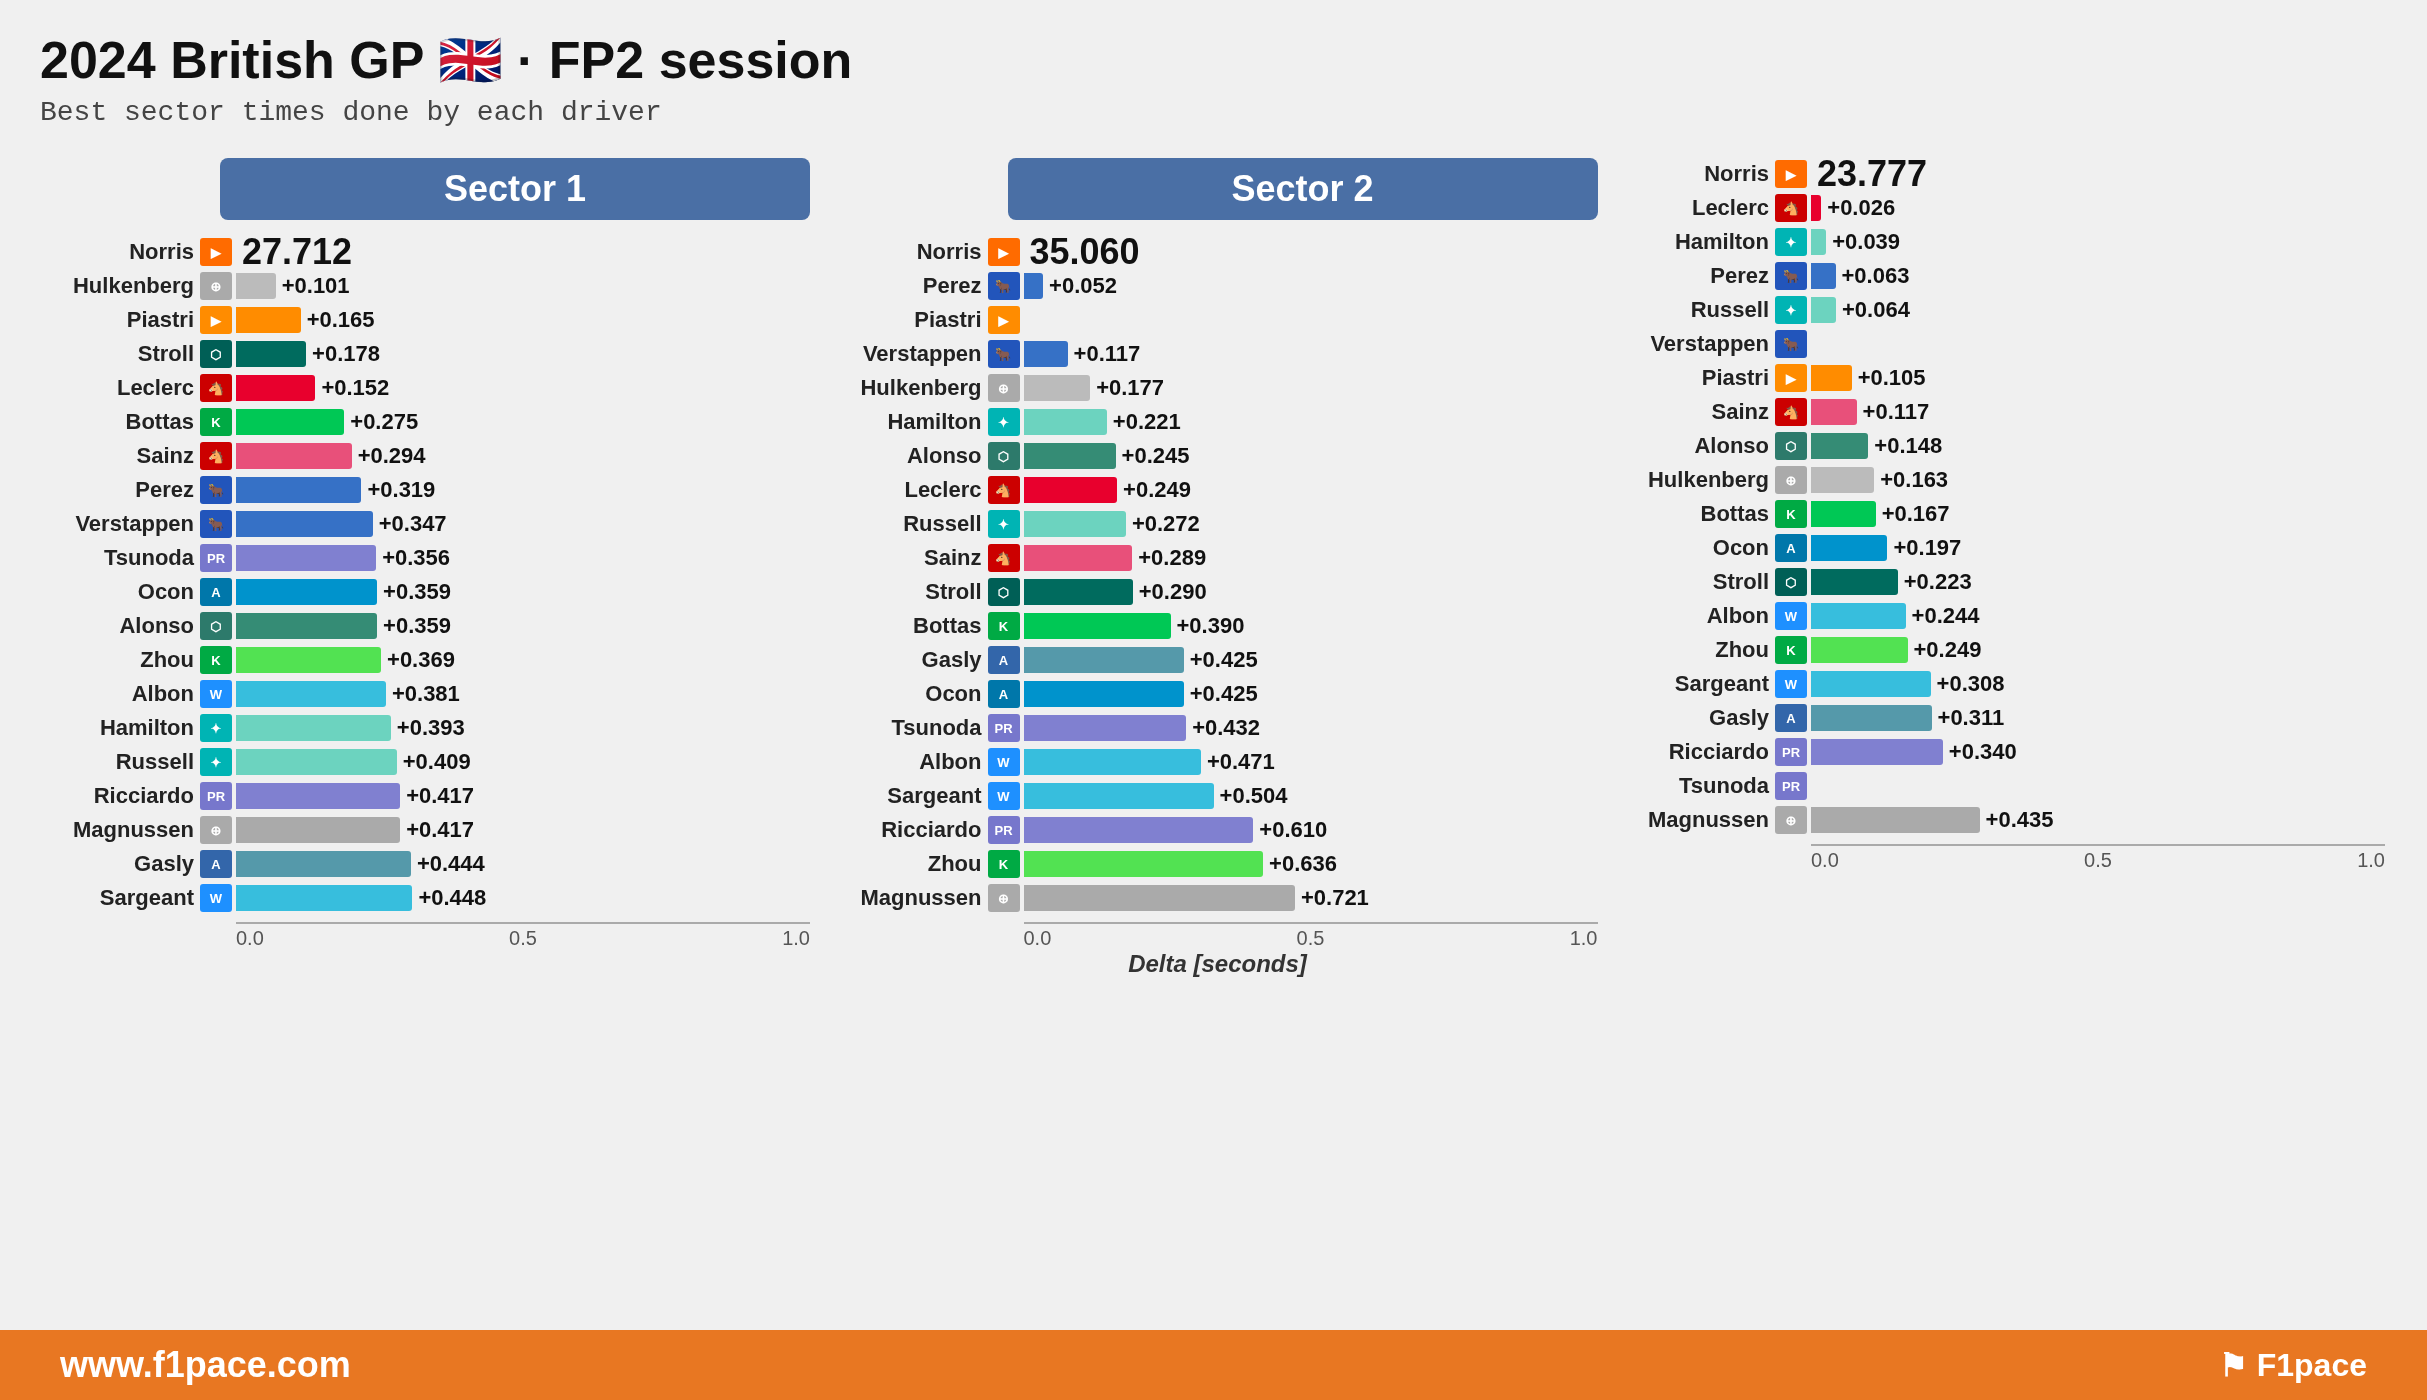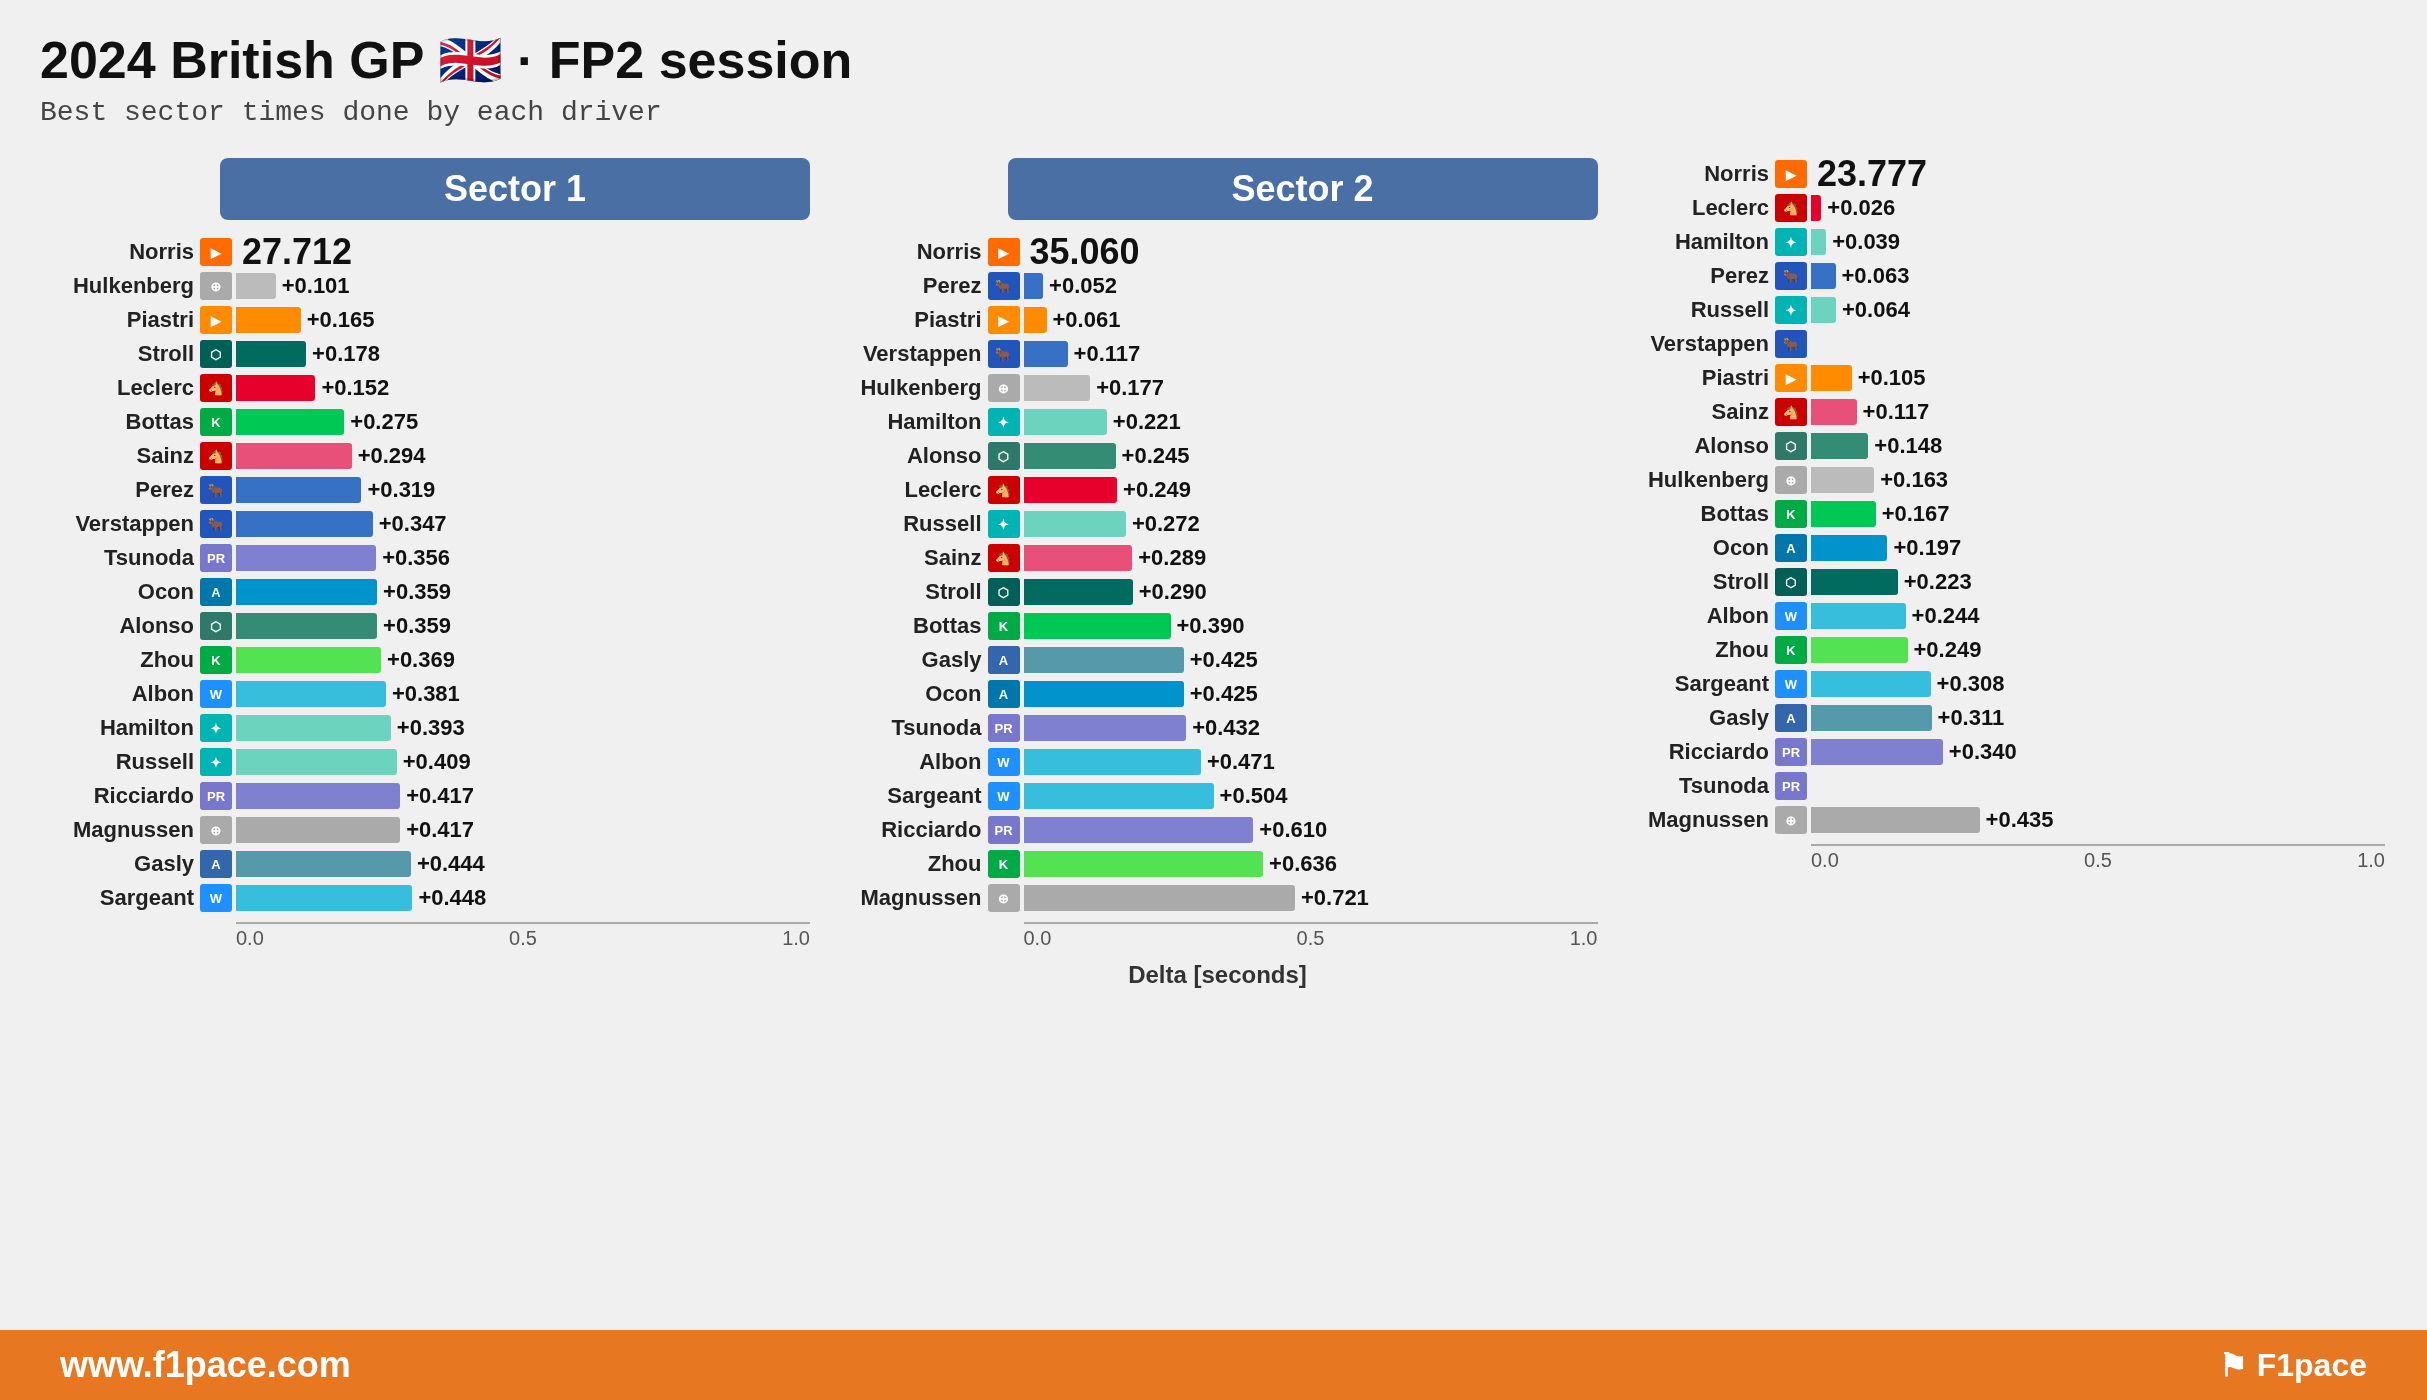--- a/index.html
+++ b/index.html
@@ -327,24 +327,20 @@
             <div class="driver-name">Perez</div>
             <div class="team-logo" style="background: rgb(34, 85, 187); font-size: 13px;">🐂</div>
             <div class="bar-container">
               <div class="bar" style="width: 19.6px; background: rgb(54, 113, 198); min-width: 2px;"></div>
               <span class="bar-label">+0.052</span>
             </div>
           </div>
           <div class="driver-row">
             <div class="driver-name">Piastri</div>
             <div class="team-logo" style="background: rgb(255, 140, 0); font-size: 13px;">▶</div>
-            <div class="bar-container">
-              <div class="bar" style="width: 23.03px; background: rgb(255, 140, 0); min-width: 2px;"></div>
-              <span class="bar-label">+0.061</span>
-            </div>
           </div>
           <div class="driver-row">
             <div class="driver-name">Verstappen</div>
             <div class="team-logo" style="background: rgb(34, 85, 187); font-size: 13px;">🐂</div>
             <div class="bar-container">
               <div class="bar" style="width: 44.1px; background: rgb(54, 113, 198); min-width: 2px;"></div>
               <span class="bar-label">+0.117</span>
             </div>
           </div>
           <div class="driver-row">
@@ -641,21 +637,21 @@
         <div style="margin-left: 196px; margin-right: 10px; border-top: 2px solid rgb(170, 170, 170); margin-top: 8px;">
           <div style="display: flex; justify-content: space-between; padding-top: 3px;">
             <span style="font-size: 20px; color: rgb(85, 85, 85);">0.0</span>
             <span style="font-size: 20px; color: rgb(85, 85, 85);">0.5</span>
             <span style="font-size: 20px; color: rgb(85, 85, 85);">1.0</span>
           </div>
         </div>
       </div>
     </div>
 
-  <div style="text-align:center; margin-top:11px;">
+  <div style="text-align:center; margin-top:0;font-style:italic;">
     <span class="axis-main-label">Delta [seconds]</span>
   </div>
 </div>
 
 <div class="footer">
   <span class="footer-url">www.f1pace.com</span>
   <span class="footer-logo">⚑ F1pace</span>
 </div>
 
 </body></html>

